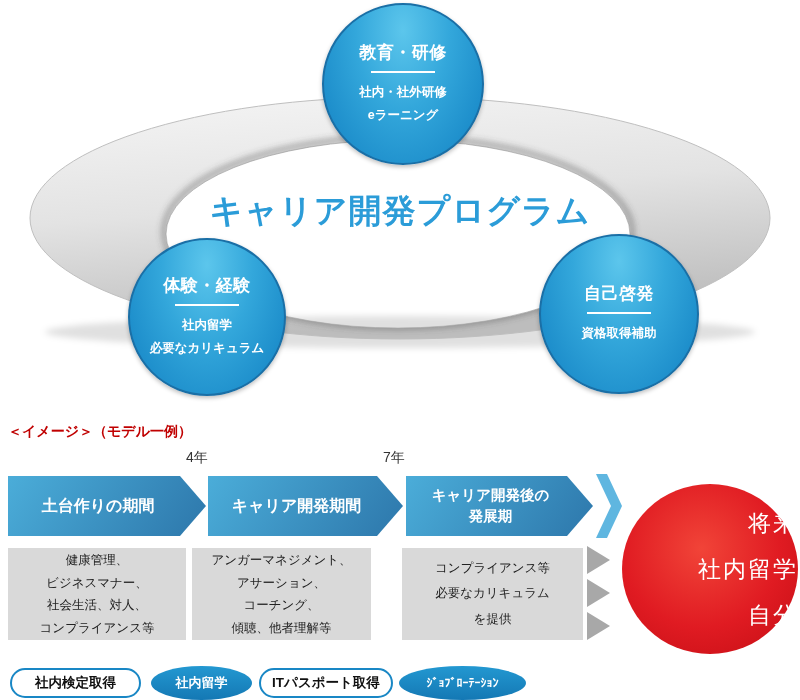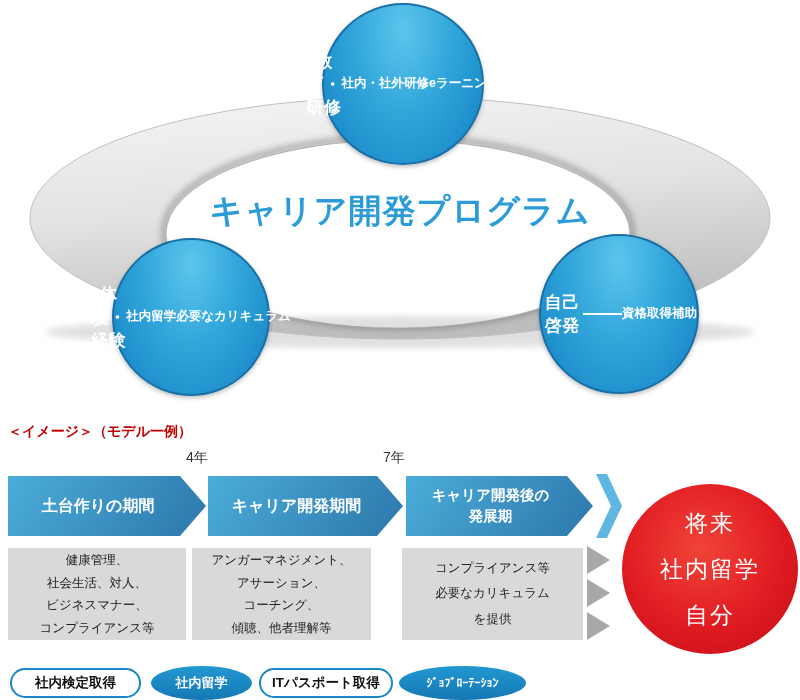--- a/index.html
+++ b/index.html
@@ -6,24 +6,24 @@
   body{font-family:"Liberation Sans","DejaVu Sans",sans-serif;}
   .stage{position:relative;width:800px;height:700px;background:#fff;overflow:hidden;}
 
   
   .ring-svg{position:absolute;left:0;top:0;}
   .hub-title{position:absolute;left:50%;top:189px;transform:translateX(-50%);
     font-size:33px;font-weight:bold;color:#2b9cd8;letter-spacing:1px;white-space:nowrap;}
   .node{position:absolute;border-radius:50%;
     background:radial-gradient(ellipse at 50% 16%, #5cc6ec 0%, #33a7db 42%, #1180c2 100%);
     border:2px solid #1a6fa6;box-shadow:0 2px 4px rgba(0,0,0,.25);
-    display:flex;flex-direction:row;align-items:center;justify-content:center;
+    display:flex;flex-direction:column;align-items:center;justify-content:center;
     color:#fff;text-align:center;}
   .node.c0{left:322px;top:3px;width:158px;height:158px;}
-  .node.c1{left:112px;top:238px;width:154px;height:154px;}
+  .node.c1{left:128px;top:238px;width:154px;height:154px;}
   .node.c2{left:539px;top:234px;width:156px;height:156px;}
   .n-title{font-size:17px;font-weight:bold;letter-spacing:.5px;}
   .n-sep{width:64px;height:2px;background:#fff;margin:7px 0 8px 0;}
   .n-line{font-size:12.5px;font-weight:bold;line-height:1.85;white-space:nowrap;}
 
   
   .caption{position:absolute;left:8px;top:423px;font-size:14px;font-weight:bold;color:#c00000;}
   .year{position:absolute;top:449px;font-size:14px;color:#333;}
   .year.y0{left:186px;} .year.y1{left:383px;}
 
@@ -45,21 +45,21 @@
   .gbox.g0{left:8px;width:178px;}
   .gbox.g1{left:192px;width:179px;}
   .gbox.g2{left:402px;width:181px;line-height:2.05;}
 
   .tri{position:absolute;left:587px;width:0;height:0;
     border-left:23px solid #a8a8a8;border-top:14px solid transparent;border-bottom:14px solid transparent;}
   .tri.t0{top:546px;} .tri.t1{top:579px;} .tri.t2{top:612px;}
 
   .goal{position:absolute;left:622px;top:484px;width:176px;height:170px;border-radius:50%;
     background:radial-gradient(circle at 45% 38%, #f14438 0%, #e01b22 55%, #c30d14 100%);
-    display:flex;flex-direction:column;align-items:center;justify-content:center;
+    display:flex;flex-direction:column;align-items:flex-end;justify-content:center;
     color:#fff;font-size:23px;line-height:2.0;letter-spacing:2px;text-align:center;}
 
   
   .badge{position:absolute;display:flex;align-items:center;justify-content:center;font-weight:bold;}
   .badge.rect{top:668px;height:30px;background:#fff;border:2px solid #1987c5;border-radius:15px;
     color:#111;font-size:13.5px;box-sizing:border-box;}
   .badge.ell{top:666px;height:34px;border-radius:50%;color:#fff;font-size:13px;
     background:linear-gradient(#2398d1,#1478b4);}
   .badge.b0{left:10px;width:131px;}
   .badge.b1{left:151px;width:101px;}
@@ -132,22 +132,22 @@
       <span>発展期</span>
     </div>
   </div>
 
   <svg class="chev" width="26" height="64" viewBox="0 0 26 64">
     <polygon points="0,0 11,0 26,32 11,64 0,64 15,32" fill="#5fb6e0"></polygon>
   </svg>
 
   <div class="gbox g0">
     <div>健康管理、</div>
+    <div>ビジネスマナー、</div>
     <div>社会生活、対人、</div>
-    <div>ビジネスマナー、</div>
     <div>コンプライアンス等</div>
   </div>
   <div class="gbox g1">
     <div>アンガーマネジメント、</div>
     <div>アサーション、</div>
     <div>コーチング、</div>
     <div>傾聴、他者理解等</div>
   </div>
   <div class="gbox g2">
     <div>コンプライアンス等</div>

